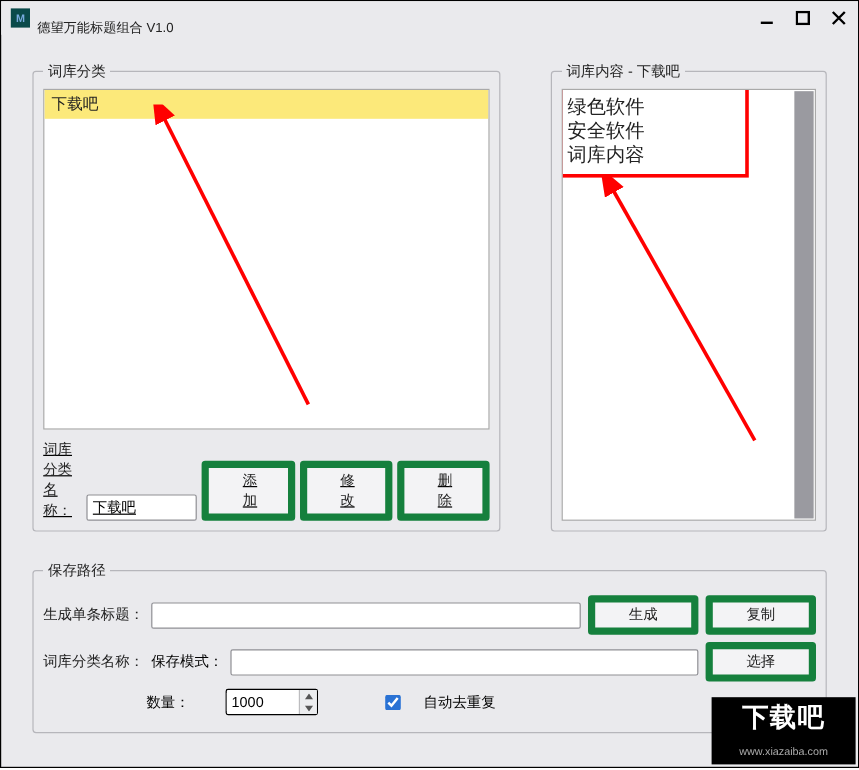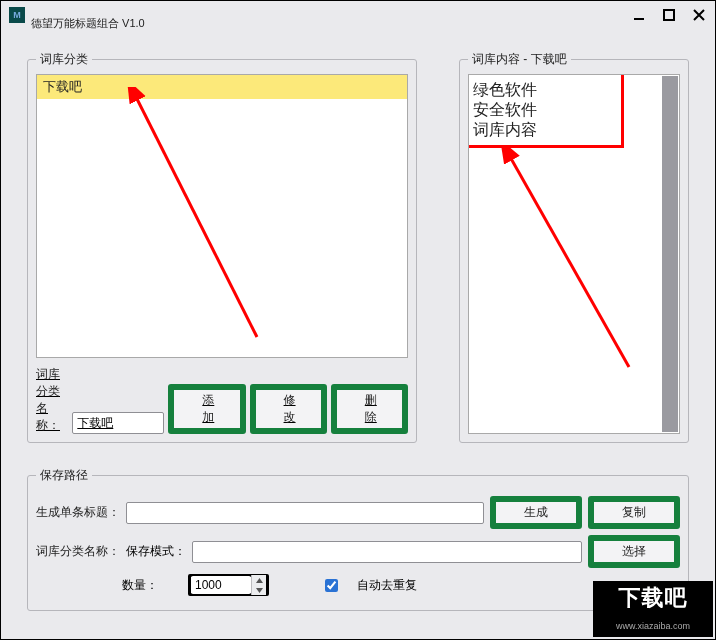--- a/index.html
+++ b/index.html
@@ -134,21 +134,21 @@
     color: #fff;
     display: flex; flex-direction: column;
     align-items: center; justify-content: center;
     font-family: "SimHei", sans-serif;
     padding: 2px 4px;
   }
   .watermark .big { font-size: 22px; font-weight: bold; letter-spacing: 1px; line-height:1;}
   .watermark .small { font-size: 9px; color: #aaa; margin-top: 12px;}
   .spinner {
     display: inline-flex;
-    border: 3px solid #000000;
+    border: 1px solid #000000;
     border-radius: 2px;
     background: #fff;
     align-items: center;
     height: 22px;
   }
   .spinner input { border: none; width: 60px; padding: 2px 4px; outline: none; }
   .spin-btns { display: flex; flex-direction: column; border-left: 1px solid #bcbcbf; }
   .spin-btn { width: 14px; height: 10px; display:flex; align-items:center; justify-content:center; cursor:pointer; background:#ecedef;}
   .spin-btn svg { width:7px; height:5px; }
 </style>

